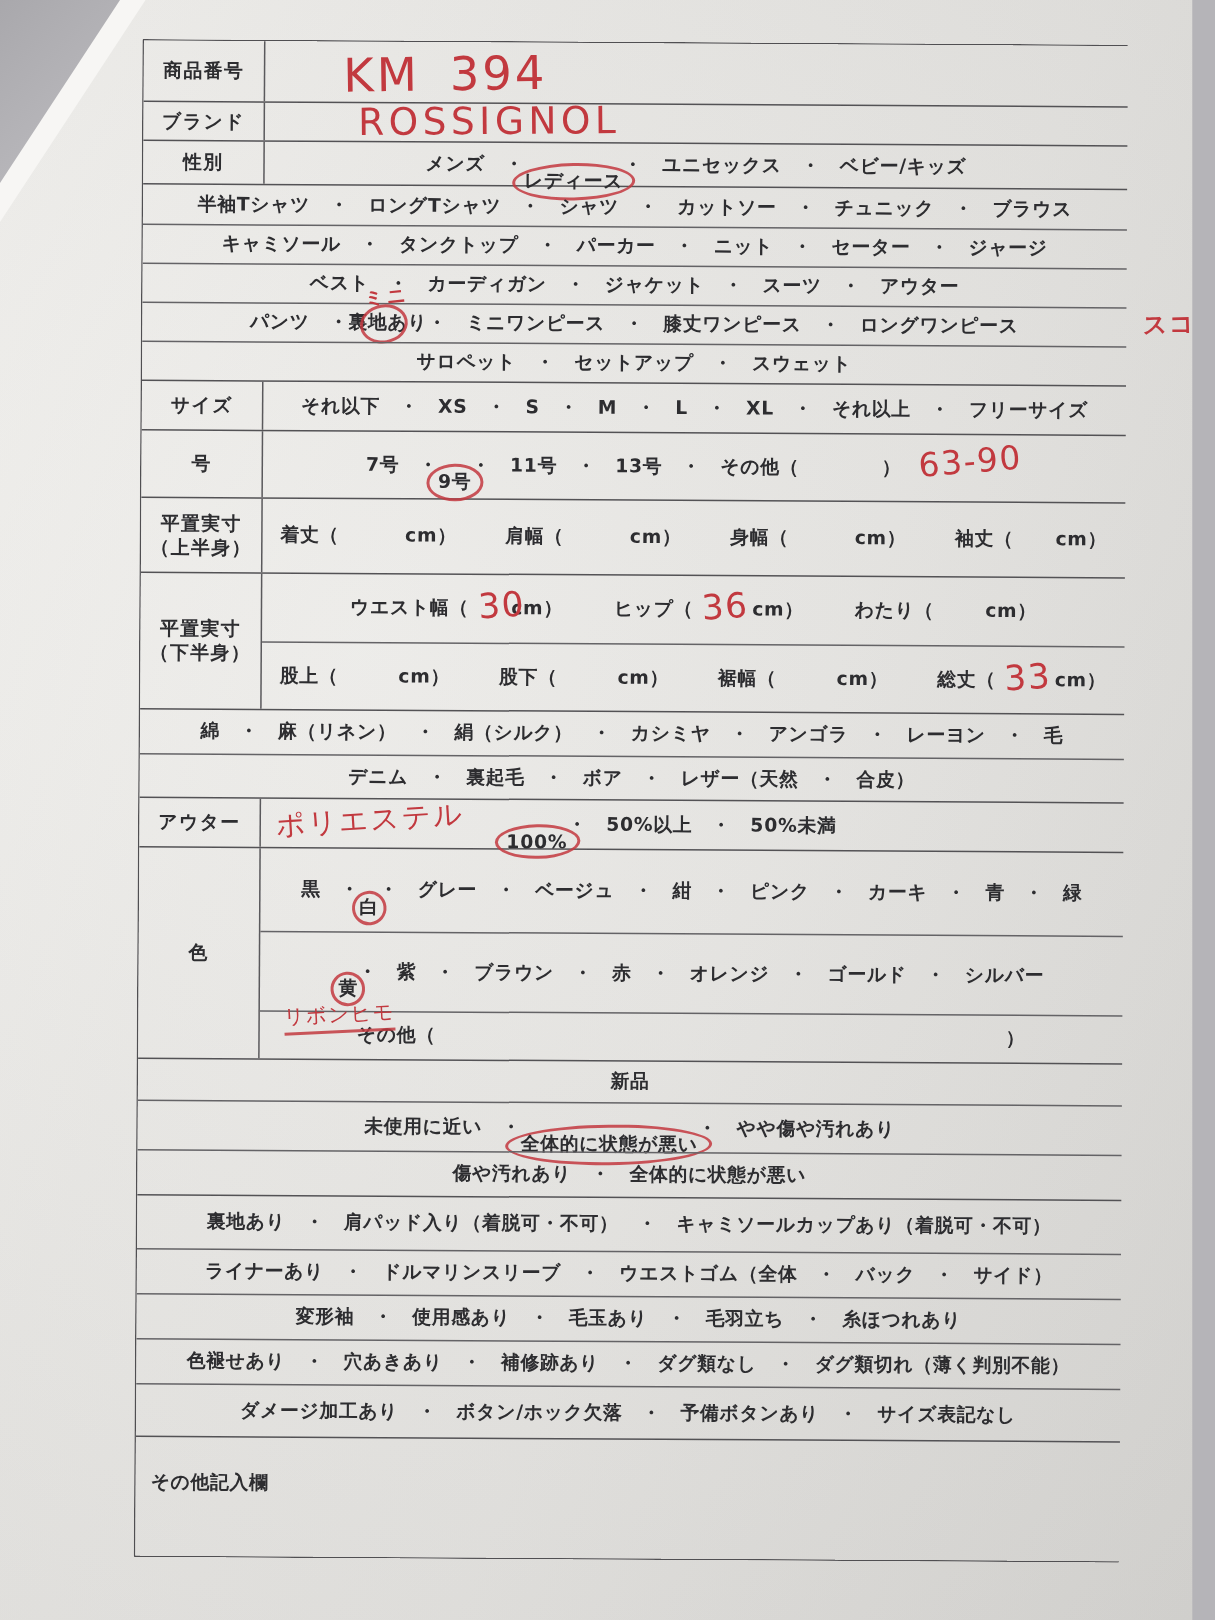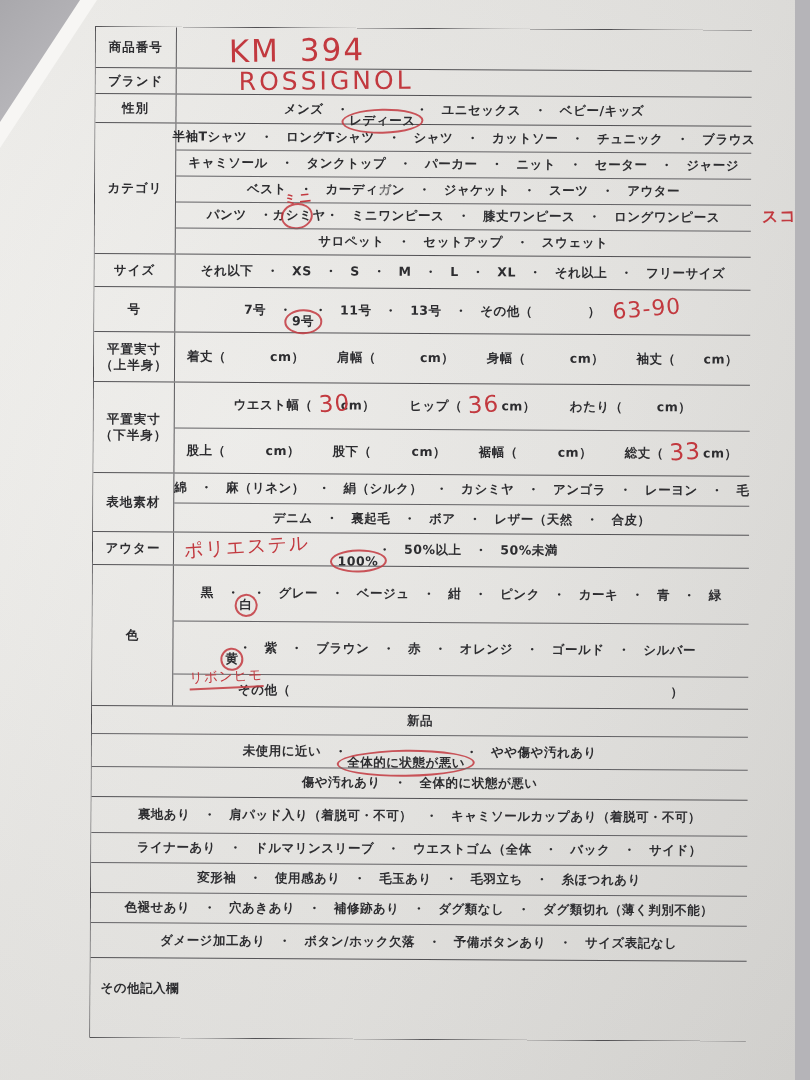--- a/index.html
+++ b/index.html
@@ -111,36 +111,33 @@
         <span>性別</span>
       </div>
       <div class="con">
         <span>メンズ ・ </span>
           <span class="circ">レディース</span>
           <span> ・ ユニセックス ・ ベビー/キッズ</span>
       </div>
     </div>
 
     <div class="sec">
-      <div class="lab">
-        <span>カテゴリ</span>
-      </div>
       <div class="subs">
         <div class="sub" style="height:26px">
           <span>半袖Tシャツ ・ ロングTシャツ ・ シャツ ・ カットソー ・ チュニック ・ ブラウス</span>
         </div>
         <div class="sub" style="height:26px">
           <span>キャミソール ・ タンクトップ ・ パーカー ・ ニット ・ セーター ・ ジャージ</span>
         </div>
         <div class="sub" style="height:26px">
           <span>ベスト ・ カーディガン ・ ジャケット ・ スーツ ・ アウター</span>
         </div>
         <div class="sub" style="height:26px">
           <span>パンツ ・ </span>
-            <span class="skirt"><span>カシミヤ</span><span class="pcirc"></span><span class="hw mini">ミニ</span></span>
+            <span class="skirt"><span>裏地あり</span><span class="pcirc"></span><span class="hw mini">ミニ</span></span>
             <span> ・ ミニワンピース ・ 膝丈ワンピース ・ ロングワンピース</span>
           <span class="hw scoat">スコート</span>
         </div>
         <div class="sub" style="height:26px">
           <span>サロペット ・ セットアップ ・ スウェット</span>
         </div>
       </div>
     </div>
 
     <div class="sec" style="height:33px">
@@ -193,23 +190,20 @@
         <div class="sub spread" style="height:45px">
           <span><span>股上（</span><span class="g40"></span><span>cm）</span></span>
           <span><span>股下（</span><span class="g40"></span><span>cm）</span></span>
           <span><span>裾幅（</span><span class="g40"></span><span>cm）</span></span>
           <span><span>総丈（</span><span class="hw mnum">33</span><span>cm）</span></span>
         </div>
       </div>
     </div>
 
     <div class="sec">
-      <div class="lab">
-        <span>表地素材</span>
-      </div>
       <div class="subs">
         <div class="sub" style="height:29px">
           <span>綿 ・ 麻（リネン） ・ 絹（シルク） ・ カシミヤ ・ アンゴラ ・ レーヨン ・ 毛</span>
         </div>
         <div class="sub" style="height:29px">
           <span>デニム ・ 裏起毛 ・ ボア ・ レザー（天然 ・ 合皮）</span>
         </div>
       </div>
     </div>
 

